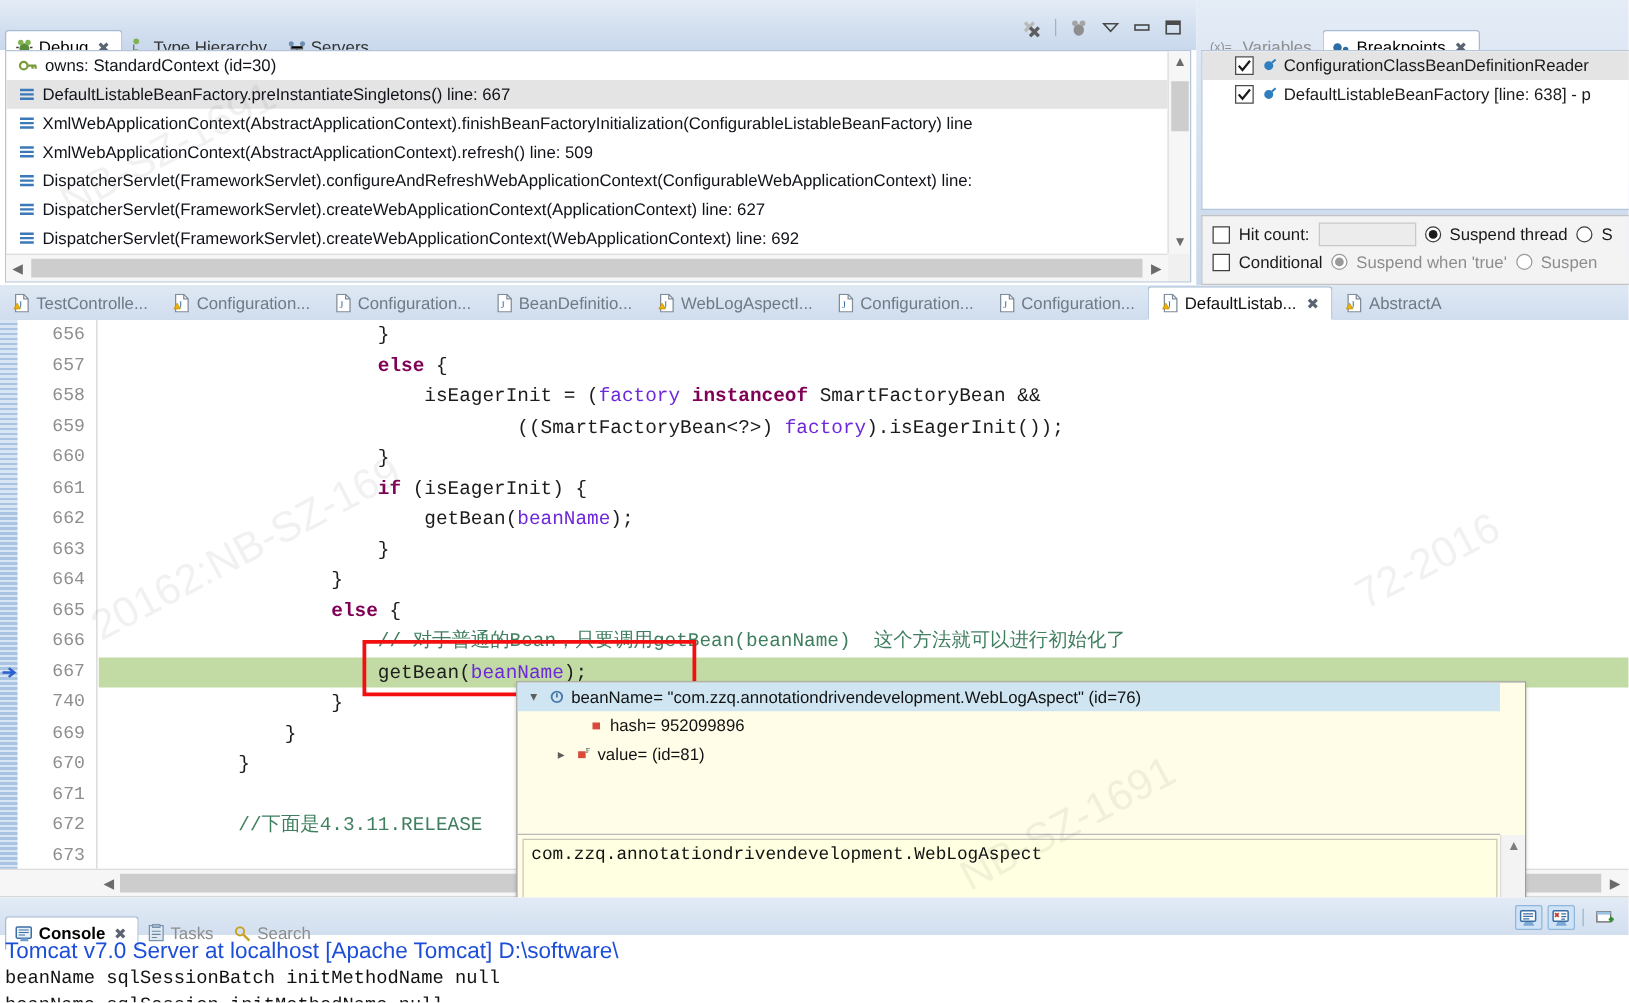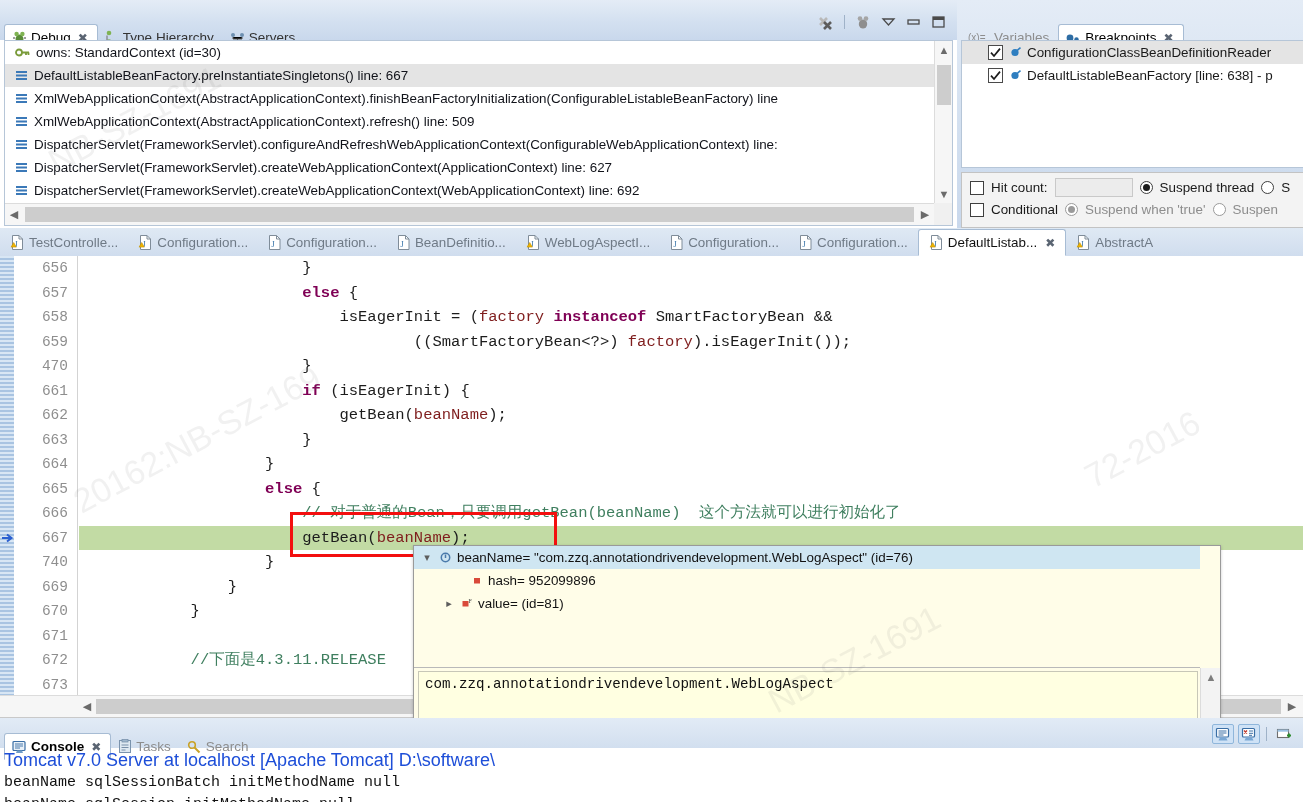--- a/index.html
+++ b/index.html
@@ -133,21 +133,21 @@
   #gutter-marks { position:absolute; left:0; top:0; width:16px; height:440px; }
   #linenos { position:absolute; left:16px; top:0; width:62px; height:440px;
      border-right:1px solid #d3d3d3; }
   .lno { height:24.5px; line-height:24.5px; text-align:right; padding-right:9px;
      font-family:"Liberation Mono", monospace; font-size:14.5px; color:#8e8e8e; }
   #codelines { position:absolute; left:79px; top:0; right:0; height:440px; }
   .cline { height:24.5px; line-height:24.5px; white-space:pre;
      font-family:"Liberation Mono", monospace; font-size:15.5px; color:#222; }
   .cline.hl { background:#c2dba4; }
   .kw { color:#7f0055; font-weight:bold; }
-  .param { color:#7f1d1d; }
+  .param { color:#6d28d9; }
   .cmt { color:#3f7f5f; }
   .plain { color:#1c1c1c; }
   #edit-hscroll { position:absolute; left:0; bottom:0; width:1303px; height:22px;
      background:#f6f6f6; border-top:1px solid #dcdcdc; }
 
   
   .exec-arrow { position:absolute; left:1px; width:14px; height:14px; color:#2a5fd0; }
 
   
   #red-box {
@@ -527,21 +527,21 @@
     <div id="gutter-marks">
         <div class="exec-arrow" style="top: 274.5px;"><svg width="14" height="14" viewBox="0 0 14 14">
             <path d="M1 7h8M6 3.5L10.5 7 6 10.5" stroke="#2a5fd0" stroke-width="2" fill="none"></path>
           </svg></div>
       </div>
     <div id="linenos">
         <div class="lno">656</div>
         <div class="lno">657</div>
         <div class="lno">658</div>
         <div class="lno">659</div>
-        <div class="lno">470</div>
+        <div class="lno">660</div>
         <div class="lno">661</div>
         <div class="lno">662</div>
         <div class="lno">663</div>
         <div class="lno">664</div>
         <div class="lno">665</div>
         <div class="lno">666</div>
         <div class="lno">667</div>
         <div class="lno">740</div>
         <div class="lno">669</div>
         <div class="lno">670</div>

